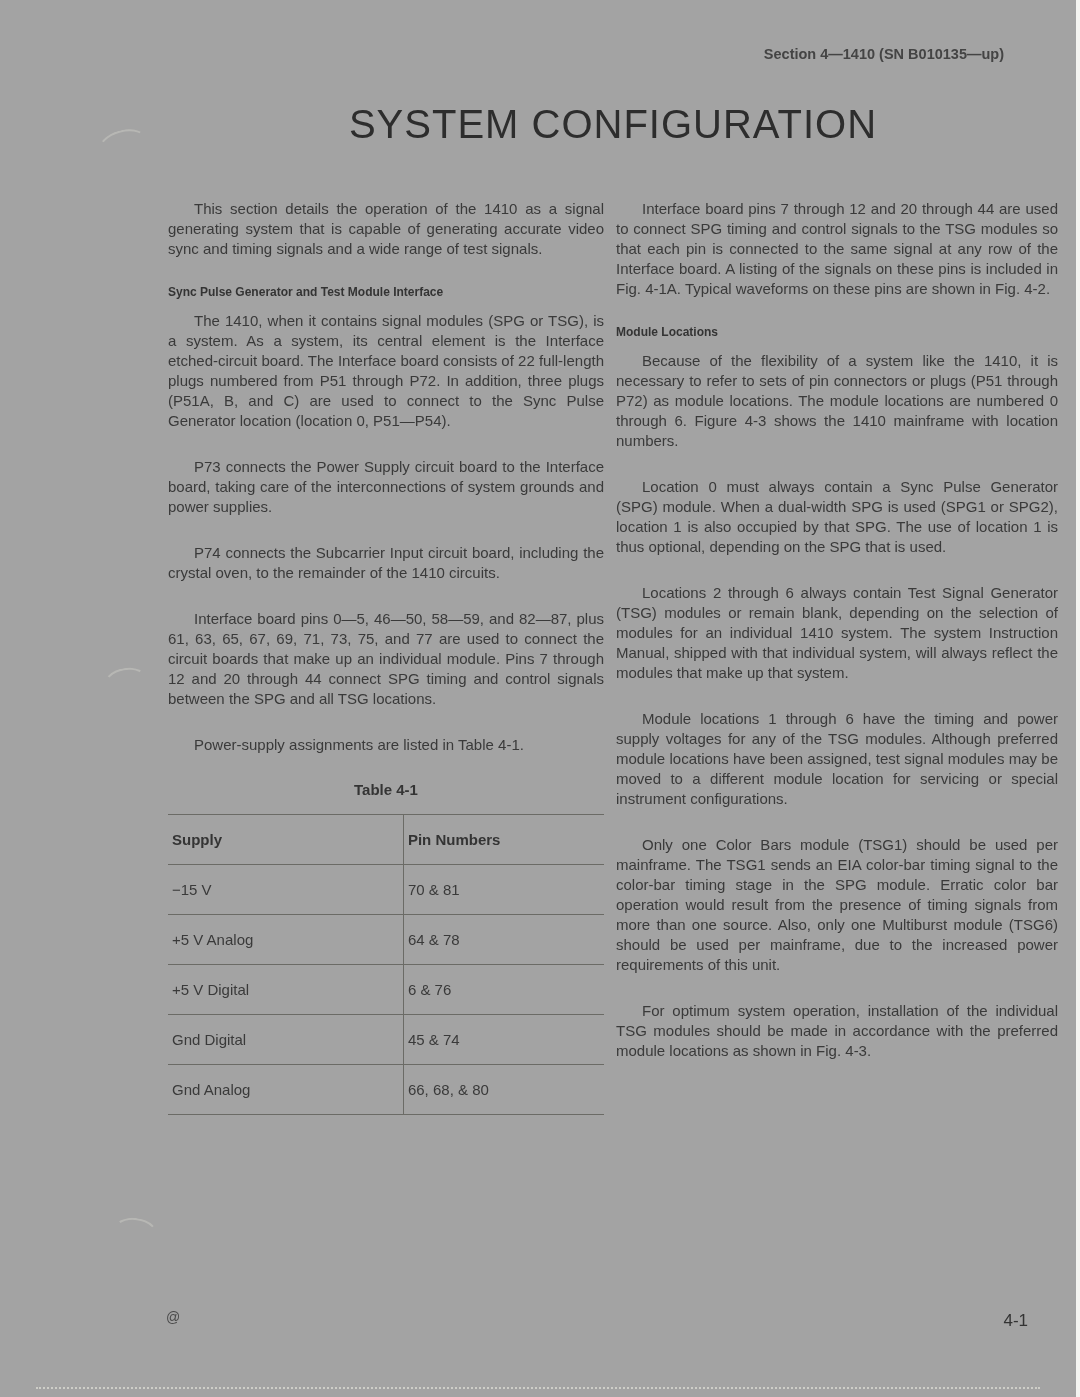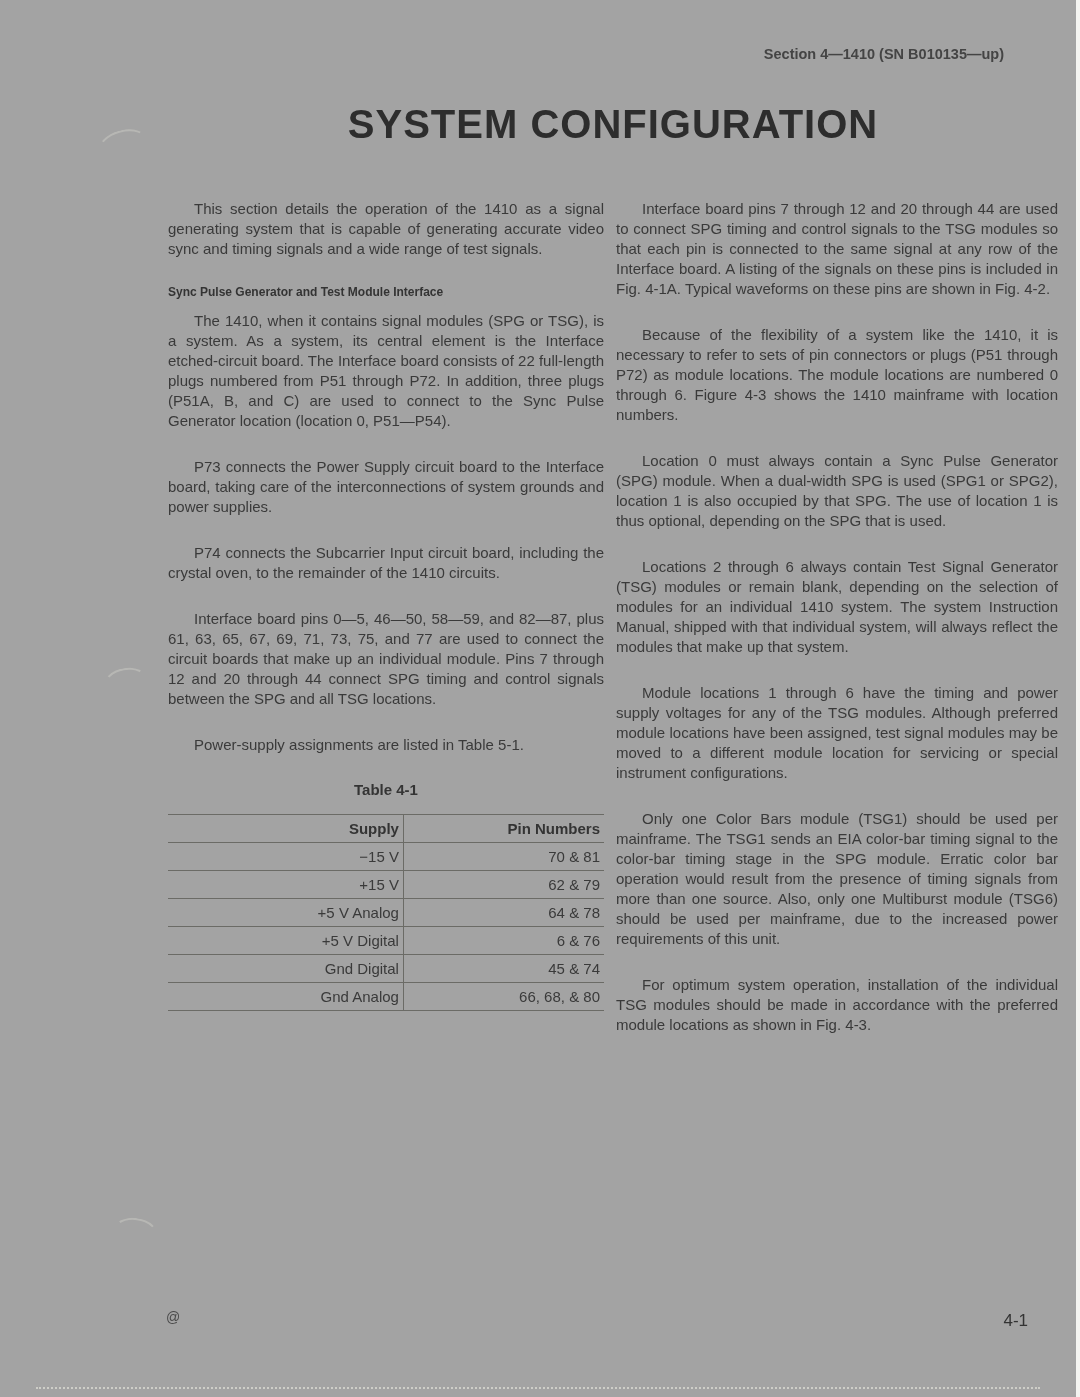--- a/index.html
+++ b/index.html
@@ -22,21 +22,21 @@
     padding-right:72px;
     font-weight:bold;
     font-size:14.5px;
     color:#444;
   }
   .title{
     width:890px;
     margin:40px 0 0 168px;
     text-align:center;
     font-size:40px;
-    font-weight:700;
+    font-weight:400;
     letter-spacing:1px;
     color:#2d2d2d;
   }
   .columns{
     display:flex;
     gap:12px;
     width:890px;
     margin:52px 0 0 168px;
   }
   .col-left{flex:0 0 436px;}
@@ -64,22 +64,22 @@
   .table-caption .cap1{margin-bottom:8px;}
   .table-caption .cap2{letter-spacing:.4px;}
   table.ps-table{
     width:100%;
     border-collapse:collapse;
     margin-top:16px;
     border-top:1px solid #6b6b66;
   }
   .ps-table th,.ps-table td{
     font-size:15px;
-    padding:5px 4px;
-    text-align:right;
+    padding:16px 4px;
+    text-align:left;
     border-bottom:1px solid #6b6b66;
     color:#3a3a3a;
   }
   .ps-table th{font-weight:bold;color:#343434;}
   .ps-table .c1{width:54%;border-right:1px solid #6b6b66;}
   .footer-left{
     position:absolute;
     left:166px;bottom:72px;
     font-size:14px;color:#4a4a4a;
   }
@@ -125,41 +125,37 @@
 
     <div class="col-left">
       <p class="para">This section details the operation of the 1410 as a signal generating system that is capable of generating accurate video sync and timing signals and a wide range of test signals.</p>
 
       <h2 class="subheading">Sync Pulse Generator and Test Module Interface</h2>
 
       <p class="para">The 1410, when it contains signal modules (SPG or TSG), is a system. As a system, its central element is the Interface etched-circuit board. The Interface board consists of 22 full-length plugs numbered from P51 through P72. In addition, three plugs (P51A, B, and C) are used to connect to the Sync Pulse Generator location (location 0, P51—P54).</p>
       <p class="para">P73 connects the Power Supply circuit board to the Interface board, taking care of the interconnections of system grounds and power supplies.</p>
       <p class="para">P74 connects the Subcarrier Input circuit board, including the crystal oven, to the remainder of the 1410 circuits.</p>
       <p class="para">Interface board pins 0—5, 46—50, 58—59, and 82—87, plus 61, 63, 65, 67, 69, 71, 73, 75, and 77 are used to connect the circuit boards that make up an individual module. Pins 7 through 12 and 20 through 44 connect SPG timing and control signals between the SPG and all TSG locations.</p>
-      <p class="para">Power-supply assignments are listed in Table 5-1.</p>
+      <p class="para">Power-supply assignments are listed in Table 4-1.</p>
 
       <div class="table-caption">
         <div class="cap1">Table 4-1</div>
       </div>
 
       <table class="ps-table">
         <thead>
           <tr>
             <th class="c1">Supply</th>
             <th>Pin Numbers</th>
           </tr>
         </thead>
         <tbody>
           <tr>
             <td class="c1">−15 V</td>
             <td>70 &amp; 81</td>
-          </tr>
-          <tr>
-            <td class="c1">+15 V</td>
-            <td>62 &amp; 79</td>
           </tr>
           <tr>
             <td class="c1">+5 V Analog</td>
             <td>64 &amp; 78</td>
           </tr>
           <tr>
             <td class="c1">+5 V Digital</td>
             <td>6 &amp; 76</td>
           </tr>
           <tr>
@@ -170,20 +166,21 @@
             <td class="c1">Gnd Analog</td>
             <td>66, 68, &amp; 80</td>
           </tr>
         </tbody>
       </table>
     </div>
 
     <div class="col-right">
       <p class="para">Interface board pins 7 through 12 and 20 through 44 are used to connect SPG timing and control signals to the TSG modules so that each pin is connected to the same signal at any row of the Interface board. A listing of the signals on these pins is included in Fig. 4-1A. Typical waveforms on these pins are shown in Fig. 4-2.</p>
 
+      <h2 class="subheading">Module Locations</h2>
 
       <p class="para">Because of the flexibility of a system like the 1410, it is necessary to refer to sets of pin connectors or plugs (P51 through P72) as module locations. The module locations are numbered 0 through 6. Figure 4-3 shows the 1410 mainframe with location numbers.</p>
       <p class="para">Location 0 must always contain a Sync Pulse Generator (SPG) module. When a dual-width SPG is used (SPG1 or SPG2), location 1 is also occupied by that SPG. The use of location 1 is thus optional, depending on the SPG that is used.</p>
       <p class="para">Locations 2 through 6 always contain Test Signal Generator (TSG) modules or remain blank, depending on the selection of modules for an individual 1410 system. The system Instruction Manual, shipped with that individual system, will always reflect the modules that make up that system.</p>
       <p class="para">Module locations 1 through 6 have the timing and power supply voltages for any of the TSG modules. Although preferred module locations have been assigned, test signal modules may be moved to a different module location for servicing or special instrument configurations.</p>
       <p class="para">Only one Color Bars module (TSG1) should be used per mainframe. The TSG1 sends an EIA color-bar timing signal to the color-bar timing stage in the SPG module. Erratic color bar operation would result from the presence of timing signals from more than one source. Also, only one Multiburst module (TSG6) should be used per mainframe, due to the increased power requirements of this unit.</p>
       <p class="para">For optimum system operation, installation of the individual TSG modules should be made in accordance with the preferred module locations as shown in Fig. 4-3.</p>
     </div>
 
   </div>

